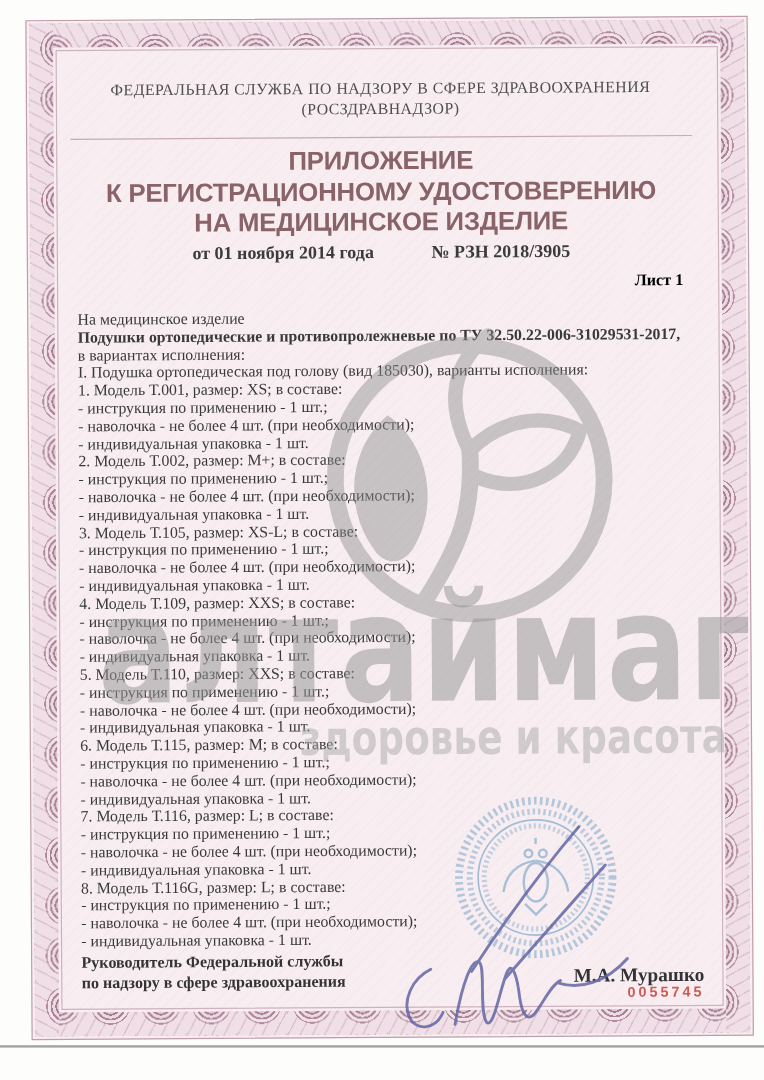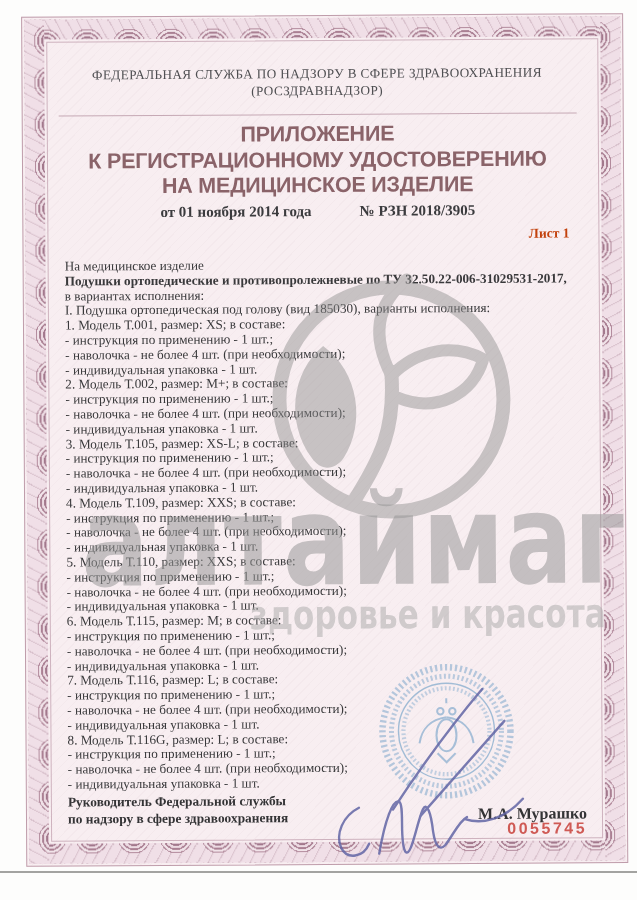--- a/index.html
+++ b/index.html
@@ -29,33 +29,33 @@
   .inner-line{position:absolute;inset:24px;border:1px solid #ceb2be;pointer-events:none;}
 
   
   .org{position:absolute;left:40px;right:40px;top:66px;text-align:center;color:#4f4f52;
        font-size:13.2px;line-height:16.5px;letter-spacing:0.4px;}
   .divider{position:absolute;left:60px;top:114px;width:518px;height:1px;background:#c6a9b5;}
   .title{position:absolute;left:40px;right:40px;top:122px;text-align:center;color:#8a6369;
          font-family:"Liberation Sans",sans-serif;font-weight:bold;font-size:21.5px;line-height:25.5px;letter-spacing:-0.2px;}
   .meta-row{position:absolute;left:0;right:0;top:203px;display:flex;justify-content:center;gap:48px;
             font-weight:bold;font-size:15px;color:#3b3b3e;}
-  .sheet{position:absolute;right:67px;top:227px;font-weight:bold;font-size:13.5px;color:#c2410c;}
+  .sheet{position:absolute;right:67px;top:227px;font-weight:bold;font-size:13.5px;color:#000000;}
 
   
   .body-block{position:absolute;left:65px;top:258px;width:528px;color:#39393b;
               font-size:13.2px;line-height:14.8px;}
   .bl{white-space:nowrap;}
   .b-bold{font-weight:bold;}
 
   
   .footer-left{position:absolute;left:65px;top:792px;font-weight:bold;font-size:13.4px;line-height:17px;color:#333335;}
   .signer{position:absolute;right:53px;top:806px;font-weight:bold;font-size:16px;color:#333335;}
   .serial{position:absolute;right:53px;top:821px;font-family:"Liberation Sans",sans-serif;font-weight:bold;
-          font-size:16px;letter-spacing:2.5px;color:#cf5a55;}
+          font-size:12px;letter-spacing:2.5px;color:#cf5a55;}
 
   
   .stamp{position:absolute;left:372px;top:656px;z-index:1;}
   .sign{position:absolute;left:318px;top:668px;z-index:3;}
 
   
   .wm{position:absolute;inset:0;z-index:6;pointer-events:none;}
   .wm-logo{position:absolute;left:255px;top:268px;}
   .wm-brand{position:absolute;left:80px;top:468px;font-family:"DejaVu Sans",sans-serif;font-weight:bold;
             font-size:100px;color:#969696;opacity:0.52;letter-spacing:1px;

